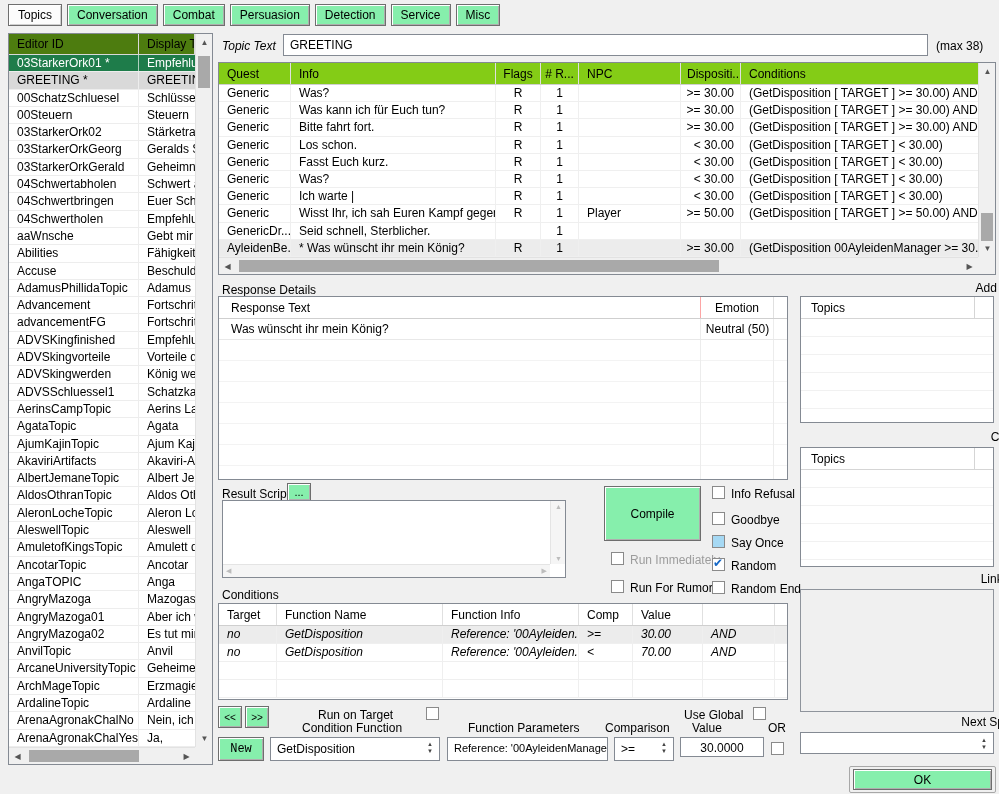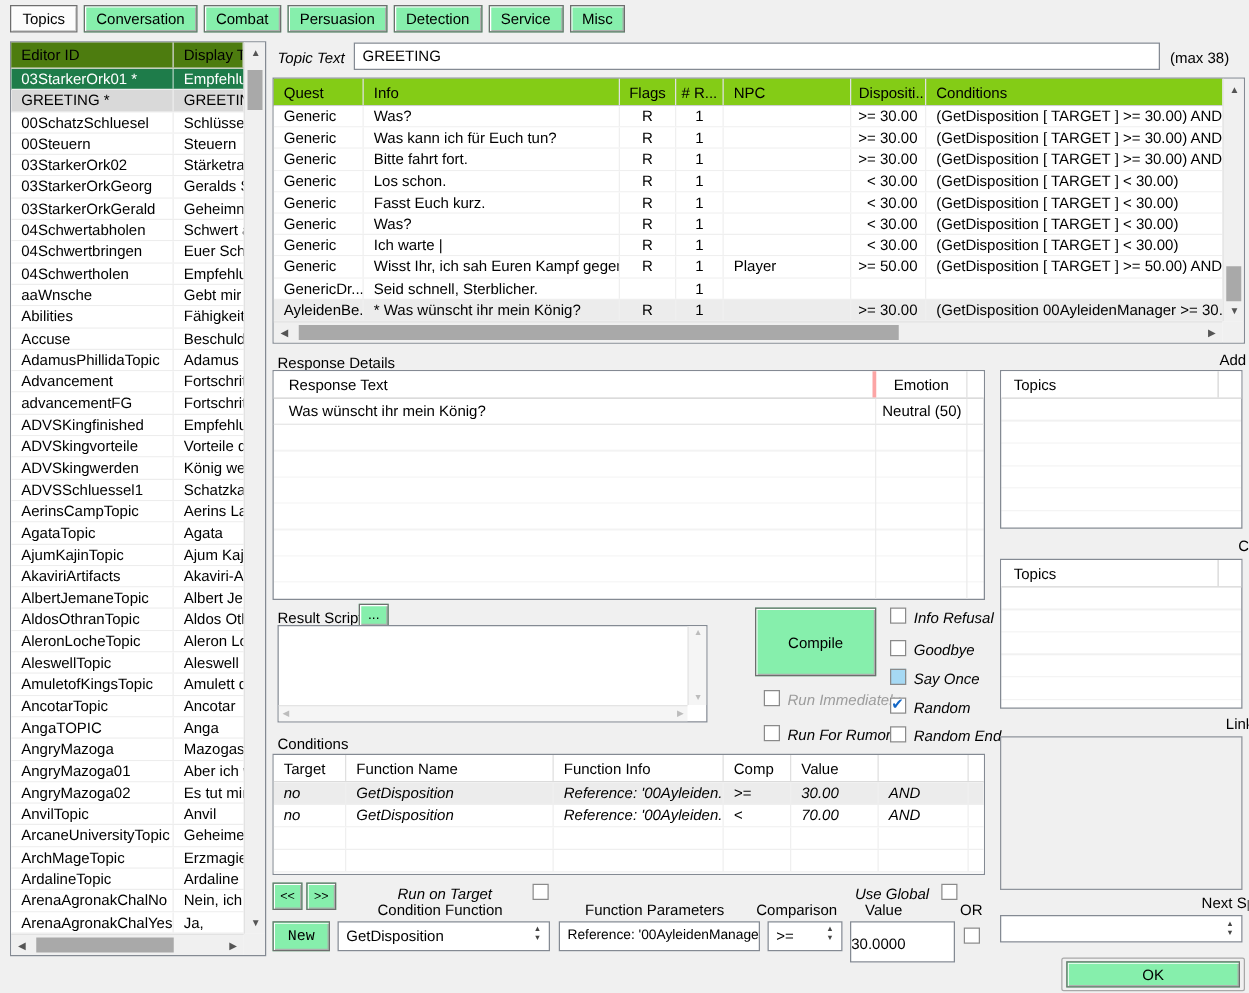--- a/index.html
+++ b/index.html
@@ -66,21 +66,21 @@
   .c-disp { width:60px; text-align:right; padding-right:6px; padding-left:0; } .c-cond { flex:1; border-right:none; }
   .irow.hl { background:#ececec; }
   .info-table .sb-v { bottom:17px; } .info-table .sb-h { right:17px; }
 
   
   .resp-label { position:absolute; left:222px; top:283px; }
   .resp-table { position:absolute; left:218px; top:296px; width:570px; height:184px;
                 background-image:repeating-linear-gradient(to bottom, transparent 0 20px, #f3f3f3 20px 21px);
                 background-position:0 22px; }
   .rt-head { position:absolute; left:0; top:0; right:0; height:22px; display:flex; background:#fff; border-bottom:1px solid #cfcfcf; }
-  .rt-c1 { flex:1; padding:4px 5px 0 12px; border-right:3px solid #fca5a5; }
+  .rt-c1 { flex:1; padding:4px 5px 0 12px; border-right:1px solid #fca5a5; }
   .rt-c2 { width:73px; text-align:center; padding-top:4px; border-right:1px solid #e0e0e0; }
   .rt-c3 { width:13px; }
   .rt-cols { position:absolute; top:22px; bottom:0; width:0; border-left:1px solid #ececec; }
   .rt-row { position:absolute; left:0; top:22px; right:0; height:21px; display:flex; border-bottom:1px solid #e8e8e8; }
   .rt-row .t { flex:1; padding:3px 0 0 12px; white-space:nowrap; overflow:hidden; }
   .rt-row .e { width:73px; text-align:center; padding-top:3px; } .rt-row .x { width:13px; }
 
   
   .rs-label { position:absolute; left:222px; top:487px; }
   .rs-dots  { position:absolute; left:287px; top:483px; width:24px; height:18px; font-size:11px; }
@@ -90,41 +90,41 @@
   .rs-v .a, .rs-h .a { position:absolute; font-size:7px; color:#bcbcbc; }
   .rs-v .a.up{ top:2px; left:4px; } .rs-v .a.dn{ bottom:2px; left:4px; }
   .rs-h .a.lf{ left:3px; top:2px; } .rs-h .a.rt{ right:3px; top:2px; }
 
   .compile-btn { position:absolute; left:604px; top:486px; width:97px; height:55px; font-size:12px; }
 
   
   .cb { position:absolute; width:13px; height:13px; background:#fff; border:1px solid #8a8a8a; display:inline-block; }
   .cb.on::after { content:"✔"; color:#1467c6; font-size:12px; position:absolute; left:0px; top:-3px; }
   .cb.filled { background:#a6d9f4; }
-  .cb-lbl { position:absolute; white-space:nowrap;font-style:italic; }
+  .cb-lbl { position:absolute; white-space:nowrap; }
   .cb-lbl.dis { color:#9c9c9c; }
 
   
   .cond-label { position:absolute; left:222px; top:588px; }
   .cond-table { position:absolute; left:218px; top:603px; width:570px; height:97px; }
   .ct-head { position:absolute; left:0; top:0; right:0; height:22px; display:flex; background:#fff; border-bottom:1px solid #cfcfcf; }
   .ct-rows { position:absolute; left:0; top:22px; right:0; bottom:0; overflow:hidden; background:#fff; }
   .crow { height:18px; display:flex; border-bottom:1px solid #efefef; background:#fff; }
   .ccell { border-right:1px solid #efefef; padding:1px 0 0 8px; white-space:nowrap; overflow:hidden;font-style:italic; }
   .cc-target { width:58px; } .cc-fname { width:166px; } .cc-finfo { width:136px; }
   .cc-comp { width:54px; } .cc-value { width:70px; } .cc-andor { width:72px; } .cc-x { flex:1; border-right:none; }
   .crow.hl { background:#ececec; }
 
   
   .nav-btn { position:absolute; width:24px; height:22px; font-size:10px; }
   .fld-lbl { position:absolute; top:721px; white-space:nowrap; }
   .combo { position:absolute; height:24px; background:#fff; border:1px solid #848a93; padding:4px 18px 0 6px; white-space:nowrap; overflow:hidden; }
   .spin { position:absolute; right:3px; top:3px; width:12px; display:flex; flex-direction:column; align-items:center;
           font-size:6px; color:#444; line-height:7px; }
-  .val-input { position:absolute; height:33px; text-align:left; font-family:"Liberation Sans",sans-serif; font-size:12px; padding-top:2px; }
+  .val-input { position:absolute; height:20px; text-align:center; font-family:"Liberation Sans",sans-serif; font-size:12px; padding-top:2px; }
   .small-btn { font-size:12px;font-family:Liberation Mono, monospace; }
 
   
   .r-lbl { position:absolute; left:840px; width:194px; text-align:right; }
   .r-list { position:absolute; left:800px; width:194px; background:#fff; border:1px solid #848a93;
             background-image:repeating-linear-gradient(to bottom, transparent 0 17px, #f1f1f1 17px 18px);
             background-position:0 22px; }
   .r-head { position:absolute; left:0; top:0; right:0; height:22px; display:flex; background:#fff; border-bottom:1px solid #d5d5d5; }
   .r-head .h1 { flex:1; padding:4px 0 0 10px; border-right:1px solid #d5d5d5; }
   .r-head .h2 { width:18px; }

